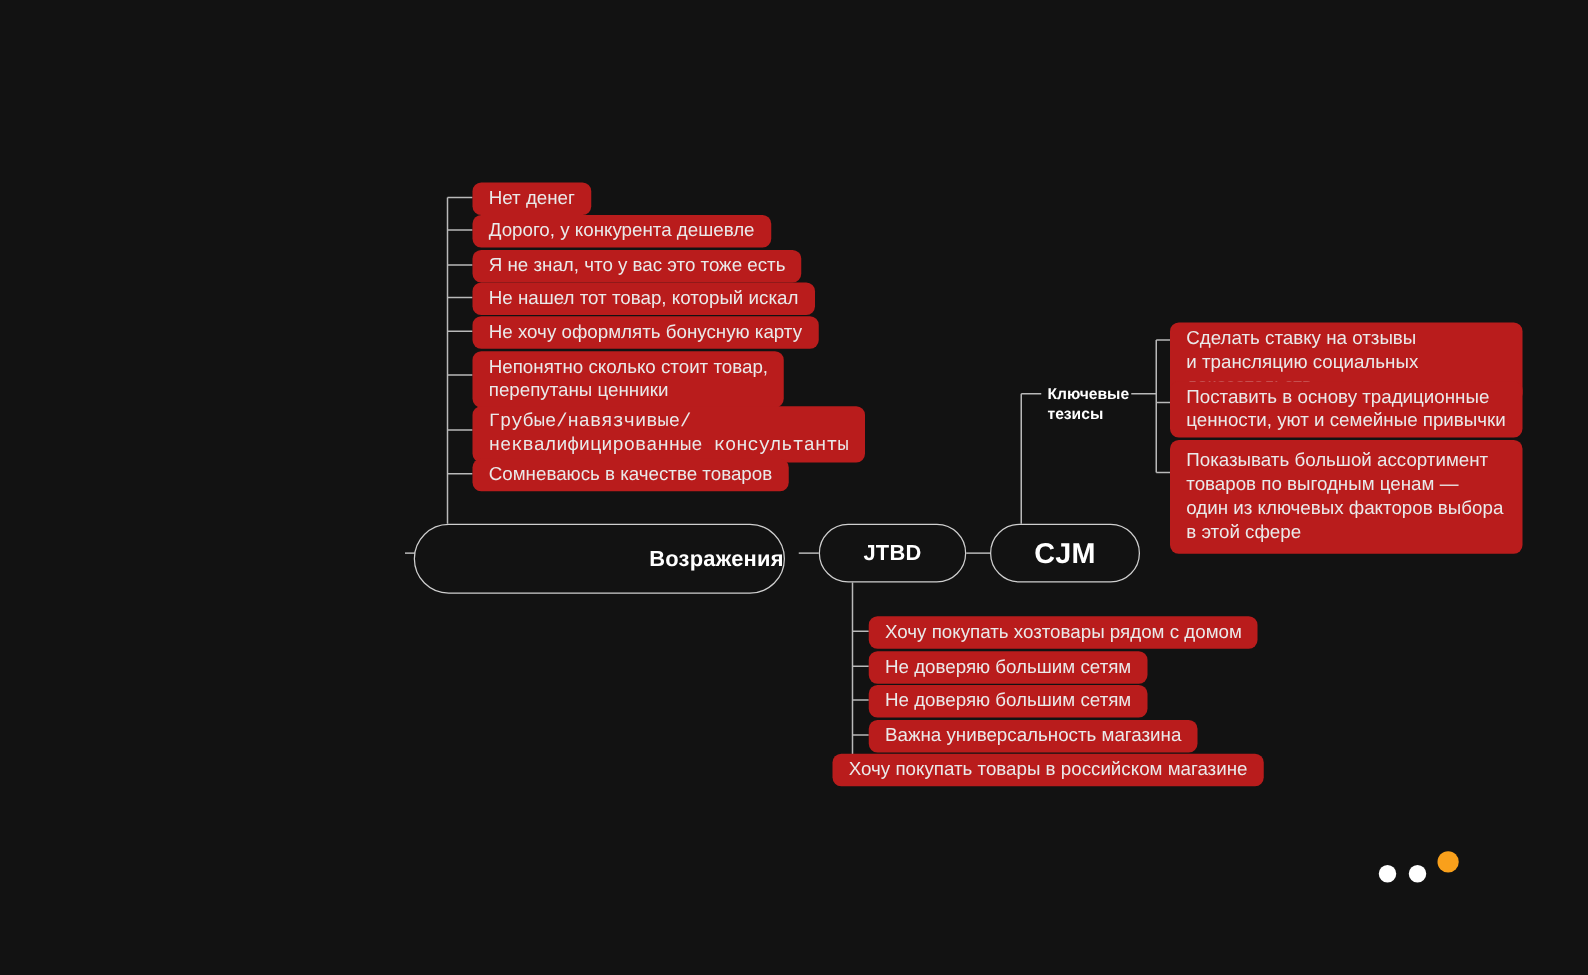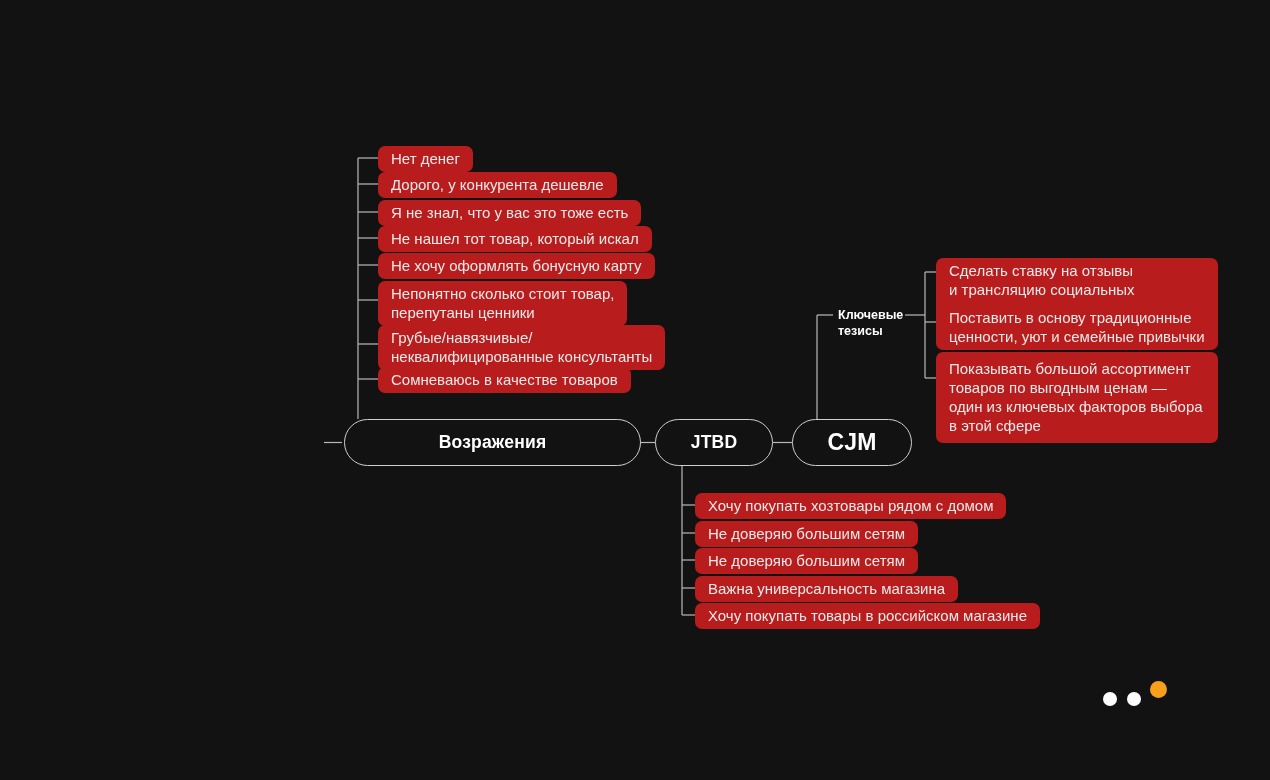--- a/index.html
+++ b/index.html
@@ -34,21 +34,21 @@
     border: 1.4px solid #cfcfcf;
     background: #121212;
     color: #ffffff;
   }
   .pill-accent {
     border: none;
     color: #ffffff;
   }
 
   #node-analiz { left: 57px;  top: 419px; width: 267px; height: 47px; font-size: 17.5px; }
-  #node-vozr   { left: 344px; top: 419px; width: 297px; height: 47px; font-size: 17.5px; }
+  #node-vozr   { left: 331px; top: 419px; width: 297px; height: 56px; font-size: 17.5px; justify-content: flex-end; }
   #node-jtbd   { left: 655px; top: 419px; width: 118px; height: 47px; font-size: 17.5px; }
   #node-cjm    { left: 792px; top: 419px; width: 120px; height: 47px; font-size: 23px; }
 
   
   .chip {
     position: absolute;
     background: #b91c1c;
     color: #eaeaea;
     border-radius: 7px;
     font-size: 15px;
@@ -142,29 +142,29 @@
   <div class="branch-label" id="label-key-theses" style="left:838px; top:307px; width:70px;">Ключевые
 тезисы</div>
 
   <div class="chip" style="left:378px; top:146px;">Нет денег</div>
   <div class="chip" style="left:378px; top:172px;">Дорого, у конкурента дешевле</div>
   <div class="chip" style="left:378px; top:200px;">Я не знал, что у вас это тоже есть</div>
   <div class="chip" style="left:378px; top:226px;">Не нашел тот товар, который искал</div>
   <div class="chip" style="left:378px; top:253px;">Не хочу оформлять бонусную карту</div>
   <div class="chip" style="left:378px; top:281px;">Непонятно сколько стоит товар,
 перепутаны ценники</div>
-  <div class="chip" style="left:378px; top:325px;">Грубые/навязчивые/
+  <div class="chip" style="left:378px; top:325px;font-family:Liberation Mono, monospace;">Грубые/навязчивые/
 неквалифицированные консультанты</div>
   <div class="chip" style="left:378px; top:367px;">Сомневаюсь в качестве товаров</div>
 
   <div class="chip" style="left:695px; top:493px;">Хочу покупать хозтовары рядом с домом</div>
   <div class="chip" style="left:695px; top:521px;">Не доверяю большим сетям</div>
   <div class="chip" style="left:695px; top:548px;">Не доверяю большим сетям</div>
   <div class="chip" style="left:695px; top:576px;">Важна универсальность магазина</div>
-  <div class="chip" style="left:695px; top:603px;text-align:right;">Хочу покупать товары в российском магазине</div>
+  <div class="chip" style="left:666px; top:603px;text-align:right;">Хочу покупать товары в российском магазине</div>
 
   <div class="chip" style="left:936px; top:258px; width:282px;">Сделать ставку на отзывы
  и трансляцию социальных доказательств</div>
   <div class="chip" style="left:936px; top:305px; width:282px;">Поставить в основу традиционные
 ценности, уют и семейные привычки</div>
   <div class="chip" style="left:936px; top:352px; width:282px; padding-top:7px; padding-bottom:8px;">Показывать большой ассортимент
 товаров по выгодным ценам —
 один из ключевых факторов выбора
 в этой сфере</div>
 

